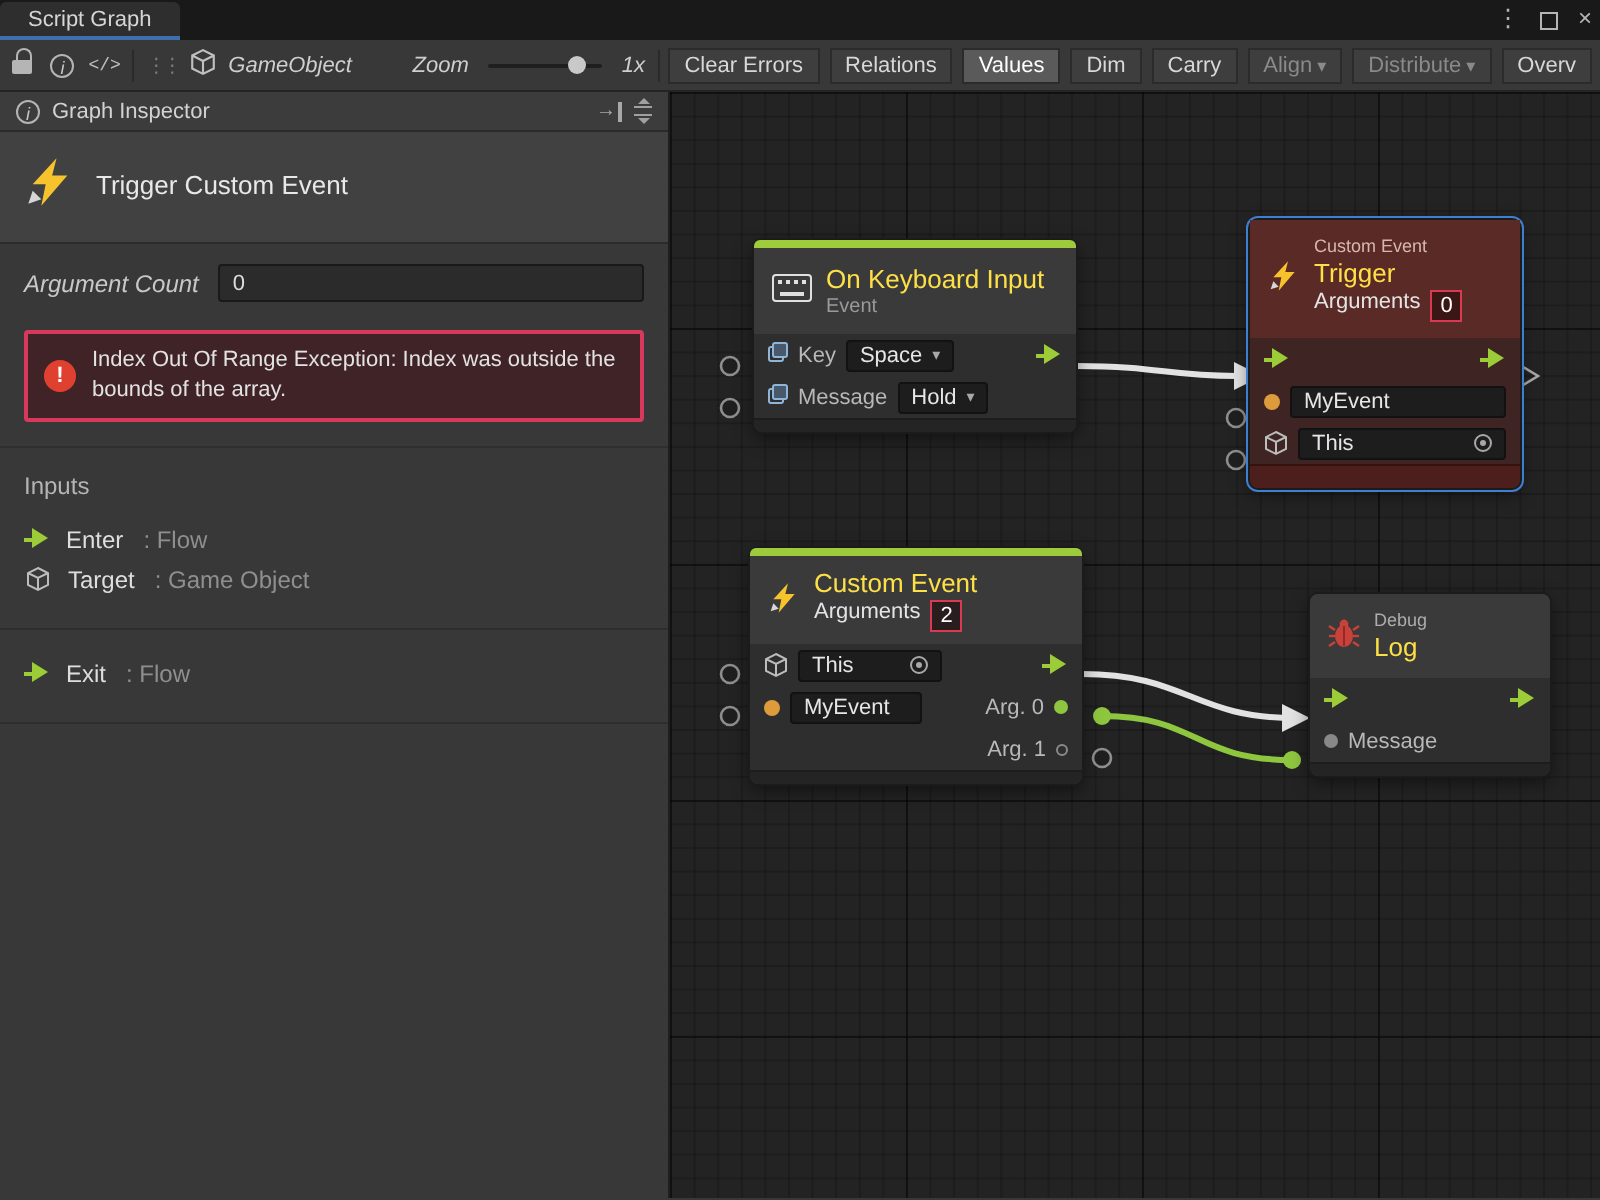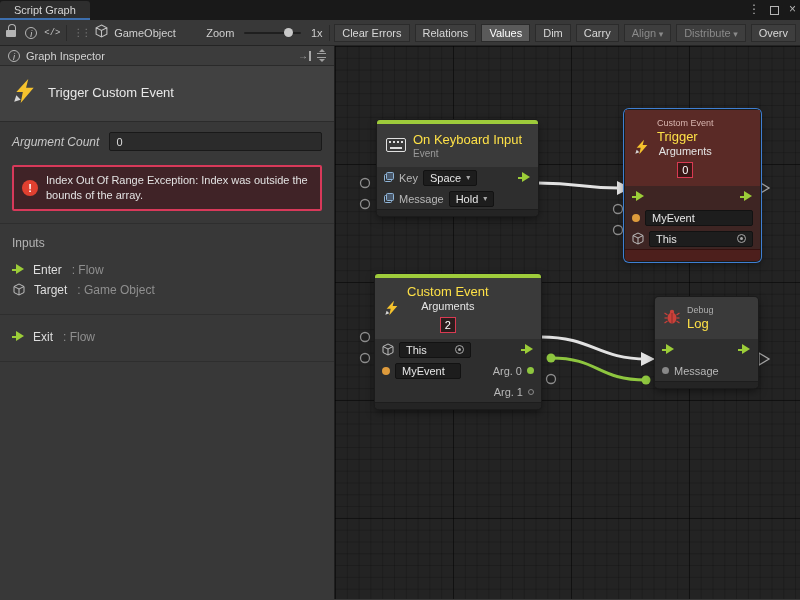--- a/index.html
+++ b/index.html
@@ -21,21 +21,21 @@
   .lock { position:relative; width:10px; height:10px; }
   .lock::before { content:''; position:absolute; left:2px; top:-4px; width:6px; height:6px;
                   border:1.5px solid #b5b5b5; border-bottom:none; border-radius:4px 4px 0 0; }
   .lock::after { content:''; position:absolute; left:0; top:2px; width:10px; height:7px; background:#b5b5b5; border-radius:1px; }
   .info-circle { width:12px; height:12px; border:1px solid #b5b5b5; border-radius:50%;
                  font-size:9px; line-height:12px; text-align:center; color:#c9c9c9; font-style:italic; }
   .info-circle::after { content:'i'; }
   .code-icon::after { content:'</>'; font-family:"Liberation Mono", monospace; font-size:9px; color:#c2c2c2; }
   .drag-dots { color:#7d7d7d; font-size:10px; letter-spacing:-2px; }
   .cube-svg { display:inline-block; vertical-align:middle; }
-  .tb-label { color:#cfcfcf; font-size:11px; }
+  .tb-label { color:#cfcfcf; font-size:11px;font-style:italic; }
   .zoom-track { width:80px; height:2px; background:#1f1f1f; border-radius:1px; position:relative; margin:0 4px; }
   .zoom-knob { position:absolute; top:-4px; left:70%; width:9px; height:9px; background:#c9c9c9; border-radius:50%; }
   .tb-sep { width:1px; height:16px; background:#2a2a2a; }
   .tb-btn { background:#3e3e3e; border:1px solid #2b2b2b; color:#d8d8d8; font-size:11px;
             padding:2px 7px; margin-left:-1px; cursor:default; }
   .tb-btn.active { background:#5a5a5a; color:#fff; }
   .tb-btn.disabled { color:#8a8a8a; }
   .tb-btn.caret::after { content:' ▾'; font-size:9px; }
 
   
@@ -97,21 +97,21 @@
   .wires { position:absolute; left:0; top:0; width:465px; height:553px; }
 
   .node { position:absolute; border-radius:4px; background:#2e2e2e;
           box-shadow:0 0 0 1px #1b1b1b, 0 3px 9px rgba(0,0,0,.5); font-size:11px; }
   .node-strip { height:4px; background:#9ecb3b; border-radius:3px 3px 0 0; }
   .node-head { display:flex; align-items:center; gap:7px; padding:8px 9px; background:#3a3a3a; }
   .head-lines { display:flex; flex-direction:column; gap:1px; }
   .cat { font-size:9px; color:#adadad; }
   .ttl { font-size:13px; color:#fde047; }
   .sub { font-size:10px; color:#9a9a9a; }
-  .args-line { display:flex; align-items:center; gap:5px; font-size:11px; color:#e4e4e4;flex-direction:column; }
+  .args-line { display:flex; gap:5px; font-size:11px; color:#e4e4e4; }
   .count-box { border:1px solid #d93a52; background:#2a1d1d; color:#fff; padding:0 4px;
                font-size:11px; line-height:14px; }
   .nrow { display:flex; align-items:center; gap:5px; height:21px; padding:0 7px; background:#2e2e2e; }
   .node-foot { height:7px; background:#242424; border-top:1px solid #1d1d1d; border-radius:0 0 4px 4px; }
   .nfield { background:#1d1d1d; border:1px solid #121212; border-radius:2px; color:#e6e6e6;
             font-size:11px; padding:1px 6px; display:flex; align-items:center; gap:5px; }
   .nfield.dd::after { content:'▾'; font-size:8px; color:#a8a8a8; }
   .picker { width:9px; height:9px; border:1px solid #a8a8a8; border-radius:50%; position:relative; display:inline-block; }
   .picker::after { content:''; position:absolute; inset:2px; background:#a8a8a8; border-radius:50%; }
   .rlabel { color:#b8b8b8; font-size:11px; }
@@ -380,21 +380,21 @@
         <span class="dot green" style="width:7px;height:7px"></span>
       </div>
       <div class="nrow">
         <span class="spacer"></span>
         <span class="rlabel">Arg. 1</span>
         <span class="dot hollow" style="width:6px;height:6px"></span>
       </div>
       <div class="node-foot"></div>
     </div>
 
-    <div class="node" style="left:320px; top:251px; width:103px;">
+    <div class="node" style="left:320px; top:251px; width:120px;">
       <div class="node-head" style="border-radius:4px 4px 0 0">
         <span>
           <svg width="16" height="16" viewBox="0 0 16 16">
             <ellipse cx="8" cy="9" rx="4.5" ry="5.5" fill="#c9413a"></ellipse>
             <circle cx="8" cy="3" r="2.2" fill="#c9413a"></circle>
             <line x1="8" y1="4" x2="8" y2="14" stroke="#8c2d28" stroke-width="1"></line>
             <line x1="3.5" y1="6" x2="0.5" y2="4" stroke="#c9413a" stroke-width="1.2"></line>
             <line x1="3.5" y1="9" x2="0.5" y2="9" stroke="#c9413a" stroke-width="1.2"></line>
             <line x1="3.5" y1="12" x2="0.5" y2="14" stroke="#c9413a" stroke-width="1.2"></line>
             <line x1="12.5" y1="6" x2="15.5" y2="4" stroke="#c9413a" stroke-width="1.2"></line>

